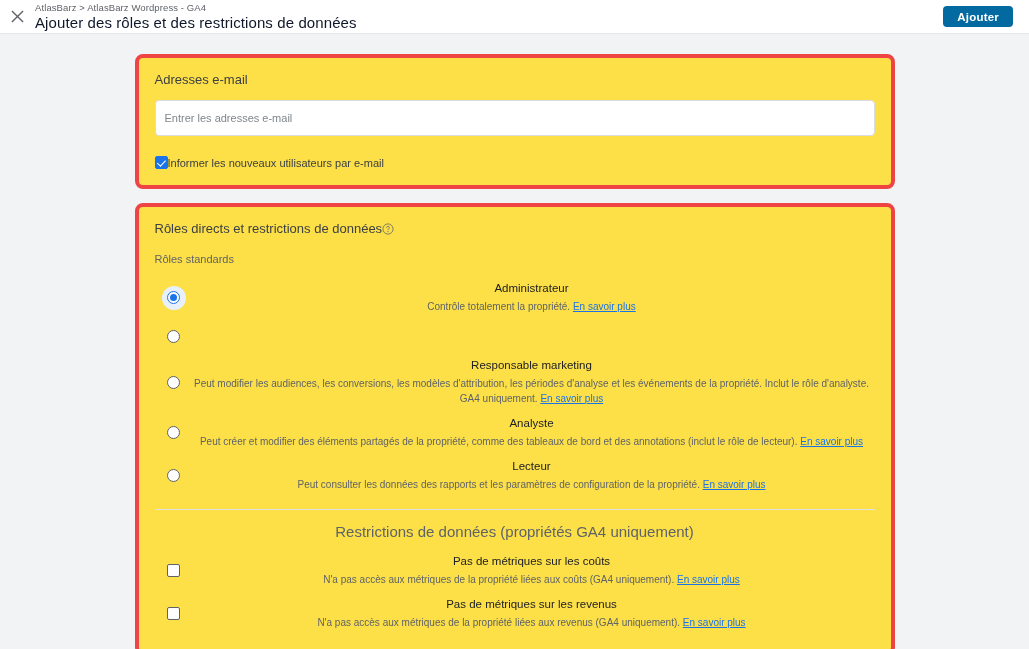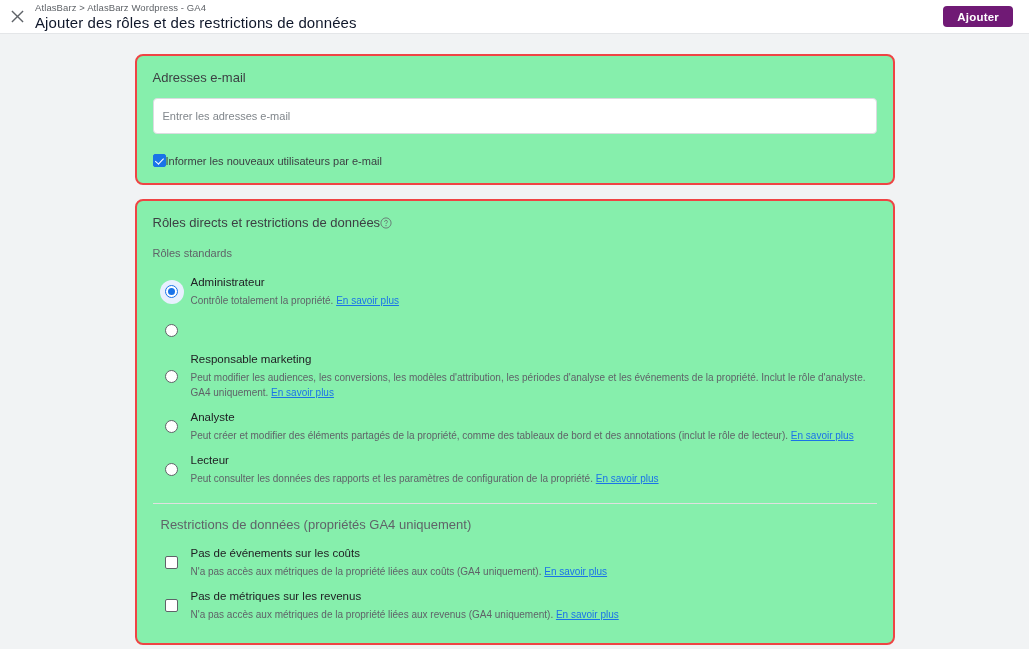--- a/index.html
+++ b/index.html
@@ -51,21 +51,21 @@
     white-space: nowrap;
   }
   .page-title {
     font-size: 15px;
     color: #0f172a;
     letter-spacing: .1px;
     white-space: nowrap;
   }
   .add-btn {
     flex: 0 0 auto;
-    background: #701a75;
+    background: #0369a1;
     color: #ffffff;
     border: none;
     border-radius: 4px;
     font-family: inherit;
     font-size: 11.5px;
     font-weight: bold;
     letter-spacing: .2px;
     height: 21px;
     padding: 0 14px;
     cursor: pointer;
@@ -74,22 +74,22 @@
 
   
   .content {
     padding-top: 20px;
     display: flex;
     flex-direction: column;
     align-items: center;
   }
   .card {
     width: 760px;
-    background: #86efac;
-    border: 2px solid #ef4444;
+    background: #fde047;
+    border: 4px solid #ef4444;
     border-radius: 8px;
     padding: 14px 16px 16px 16px;
   }
   .card + .card { margin-top: 14px; }
 
   .card-title {
     font-size: 13px;
     color: #3c4043;
     margin-bottom: 13px;
   }
@@ -160,20 +160,21 @@
   .sub-label {
     font-size: 11px;
     color: #5f6368;
     margin-bottom: 11px;
   }
 
   .option-row {
     display: flex;
     align-items: center;
     padding: 5px 0;
+    text-align: center;
   }
   .control-cell {
     width: 38px;
     flex: 0 0 38px;
     display: flex;
     align-items: center;
     justify-content: center;
   }
   .option-body {
     flex: 1 1 auto;
@@ -223,23 +224,24 @@
     border-radius: 50%;
     background: #1a73e8;
   }
 
   .divider {
     height: 1px;
     background: #e0e0e0;
     margin: 12px 0 0 0;
   }
   .restrict-label {
-    font-size: 13px;
+    font-size: 15px;
     color: #5f6368;
-    margin: 13px 0 9px 8px;
+    margin: 13px 0 9px 0;
+    text-align: center;
   }
 </style>
 </head>
 <body>
 
 <div class="header">
   <div class="close-btn">
     <svg width="13" height="13" viewBox="0 0 14 14">
       <path d="M1 1 L13 13 M13 1 L1 13" stroke="#5f6368" stroke-width="1.5" fill="none"></path>
     </svg>
@@ -350,21 +352,21 @@
     <div class="divider"></div>
     <div class="restrict-label">Restrictions de données (propriétés GA4 uniquement)</div>
 
     <div>
 
       <div class="option-row">
         <div class="control-cell">
           <div class="cb unchecked"></div>
         </div>
         <div class="option-body">
-          <div class="option-name">Pas de événements sur les coûts</div>
+          <div class="option-name">Pas de métriques sur les coûts</div>
           <div class="option-desc">
             <span>N'a pas accès aux métriques de la propriété liées aux coûts (GA4 uniquement).</span>
             <a href="#">En savoir plus</a>
           </div>
         </div>
       </div>
 
       <div class="option-row">
         <div class="control-cell">
           <div class="cb unchecked"></div>

